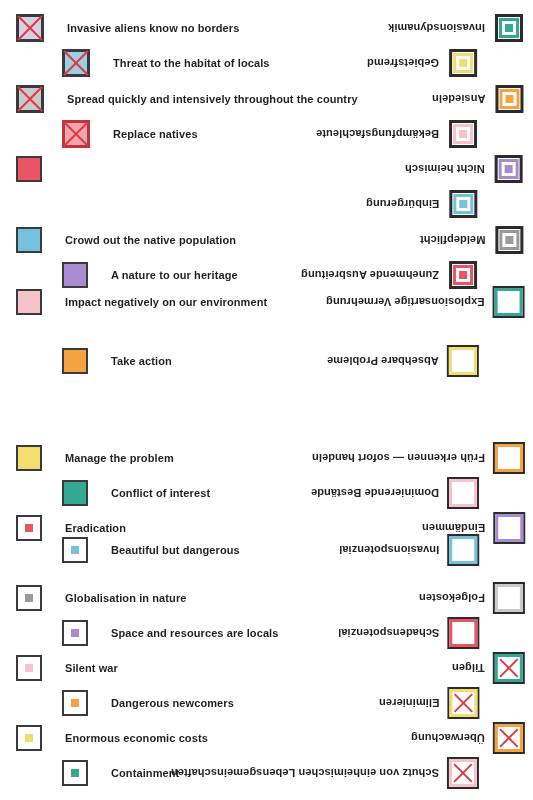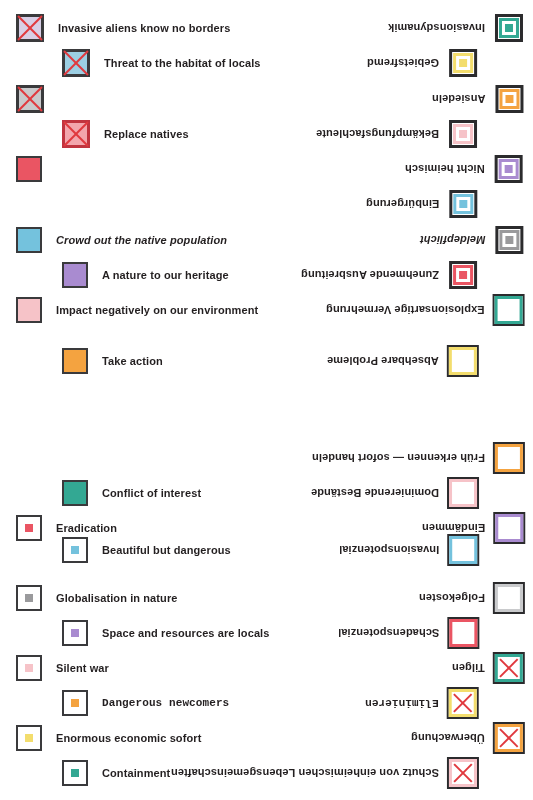--- a/index.html
+++ b/index.html
@@ -56,21 +56,21 @@
   .right-group.indent { right: 56px; }
 
   .label {
     font-size: 11px;
     font-weight: bold;
     color: #231f20;
     letter-spacing: 0.1px;
     white-space: nowrap;
     line-height: 1;
   }
-  .left-group .label  { margin-left: 14px; }
+  .left-group .label  { margin-left: 23px; }
   .right-group .label { margin-left: 10px; }
 
   
   .sw {
     position: relative;
     flex: 0 0 auto;
     box-sizing: border-box;
   }
 
   
@@ -219,20 +219,21 @@
         </div>
         <span class="label">Gebietsfremd</span>
       </div>
     </div>
     <div class="row" style="top: 81px;">
       <div class="left-group flush">
         <div class="sw cross" style="background: rgb(201, 202, 204); border-color: rgb(58, 58, 60);">
           <div class="x1"></div>
           <div class="x2"></div>
         </div>
+        <span class="label">Spread quickly and intensively throughout the country</span>
       </div>
       <div class="right-group flush">
         <div class="sw nest" style="border-color: rgb(43, 43, 45);">
           <div class="ring" style="background: rgb(244, 163, 64);">
             <div class="core" style="background: rgb(244, 163, 64); box-shadow: rgb(255, 255, 255) 0px 0px 0px 3px;"></div>
           </div>
         </div>
         <span class="label">Ansiedeln</span>
       </div>
     </div>
@@ -269,21 +270,21 @@
     <div class="row" style="top: 186px;">
       <div class="right-group indent">
         <div class="sw nest" style="border-color: rgb(43, 43, 45);">
           <div class="ring" style="background: rgb(116, 194, 221);">
             <div class="core" style="background: rgb(116, 194, 221); box-shadow: rgb(255, 255, 255) 0px 0px 0px 3px;"></div>
           </div>
         </div>
         <span class="label">Einbürgerung</span>
       </div>
     </div>
-    <div class="row" style="top: 222px; font-style: italic;">
+    <div class="row" style="top: 222px;">
       <div class="left-group flush">
         <div class="sw solid" style="background: rgb(116, 194, 221); border-color: rgb(58, 58, 60);"></div>
         <span class="label">Crowd out the native population</span>
       </div>
       <div class="right-group flush">
         <div class="sw nest" style="border-color: rgb(43, 43, 45);">
           <div class="ring" style="background: rgb(154, 154, 156);">
             <div class="core" style="background: rgb(154, 154, 156); box-shadow: rgb(255, 255, 255) 0px 0px 0px 3px;"></div>
           </div>
         </div>
@@ -297,21 +298,21 @@
       </div>
       <div class="right-group indent">
         <div class="sw nest" style="border-color: rgb(43, 43, 45);">
           <div class="ring" style="background: rgb(234, 85, 99);">
             <div class="core" style="background: rgb(234, 85, 99); box-shadow: rgb(255, 255, 255) 0px 0px 0px 3px;"></div>
           </div>
         </div>
         <span class="label">Zunehmende Ausbreitung</span>
       </div>
     </div>
-    <div class="row" style="top: 292px;">
+    <div class="row" style="top: 284px;">
       <div class="left-group flush">
         <div class="sw solid" style="background: rgb(246, 195, 200); border-color: rgb(58, 58, 60);"></div>
         <span class="label">Impact negatively on our environment</span>
       </div>
       <div class="right-group flush">
         <div class="sw hollow" style="border-color: rgb(51, 168, 147); box-shadow: rgb(255, 255, 255) 0px 0px 0px 0px inset, rgb(43, 43, 45) 0px 0px 0px 2px;">
           <div class="ring"></div>
         </div>
         <span class="label">Explosionsartige Vermehrung</span>
       </div>
@@ -322,20 +323,24 @@
         <span class="label">Take action</span>
       </div>
       <div class="right-group indent">
         <div class="sw hollow" style="border-color: rgb(243, 221, 109); box-shadow: rgb(255, 255, 255) 0px 0px 0px 0px inset, rgb(43, 43, 45) 0px 0px 0px 2px;">
           <div class="ring"></div>
         </div>
         <span class="label">Absehbare Probleme</span>
       </div>
     </div>
     <div class="row" style="top: 440px;">
+      <div class="left-group flush">
+        <div class="sw solid" style="background: rgb(243, 221, 109); border-color: rgb(58, 58, 60);"></div>
+        <span class="label">Manage the problem</span>
+      </div>
       <div class="right-group flush">
         <div class="sw hollow" style="border-color: rgb(244, 163, 64); box-shadow: rgb(255, 255, 255) 0px 0px 0px 0px inset, rgb(43, 43, 45) 0px 0px 0px 2px;">
           <div class="ring"></div>
         </div>
         <span class="label">Früh erkennen — sofort handeln</span>
       </div>
     </div>
     <div class="row" style="top: 475px;">
       <div class="left-group indent">
         <div class="sw solid" style="background: rgb(51, 168, 147); border-color: rgb(58, 58, 60);"></div>
@@ -413,42 +418,42 @@
       </div>
       <div class="right-group flush">
         <div class="sw ringcross" style="border-color: rgb(51, 168, 147); box-shadow: rgb(43, 43, 45) 0px 0px 0px 2px;">
           <div class="inner"></div>
           <div class="x1"></div>
           <div class="x2"></div>
         </div>
         <span class="label">Tilgen</span>
       </div>
     </div>
-    <div class="row" style="top: 685px; font-family: Liberation Mono, monospace;">
+    <div class="row" style="top: 685px;">
       <div class="left-group indent">
         <div class="sw dot" style="border-color: rgb(58, 58, 60);">
           <div class="core" style="background: rgb(244, 163, 64);"></div>
         </div>
         <span class="label">Dangerous newcomers</span>
       </div>
       <div class="right-group indent">
         <div class="sw ringcross" style="border-color: rgb(243, 221, 109); box-shadow: rgb(43, 43, 45) 0px 0px 0px 2px;">
           <div class="inner"></div>
           <div class="x1"></div>
           <div class="x2"></div>
         </div>
         <span class="label">Eliminieren</span>
       </div>
     </div>
     <div class="row" style="top: 720px;">
       <div class="left-group flush">
         <div class="sw dot" style="border-color: rgb(58, 58, 60);">
           <div class="core" style="background: rgb(243, 221, 109);"></div>
         </div>
-        <span class="label">Enormous economic sofort</span>
+        <span class="label">Enormous economic costs</span>
       </div>
       <div class="right-group flush">
         <div class="sw ringcross" style="border-color: rgb(244, 163, 64); box-shadow: rgb(43, 43, 45) 0px 0px 0px 2px;">
           <div class="inner"></div>
           <div class="x1"></div>
           <div class="x2"></div>
         </div>
         <span class="label">Überwachung</span>
       </div>
     </div>

